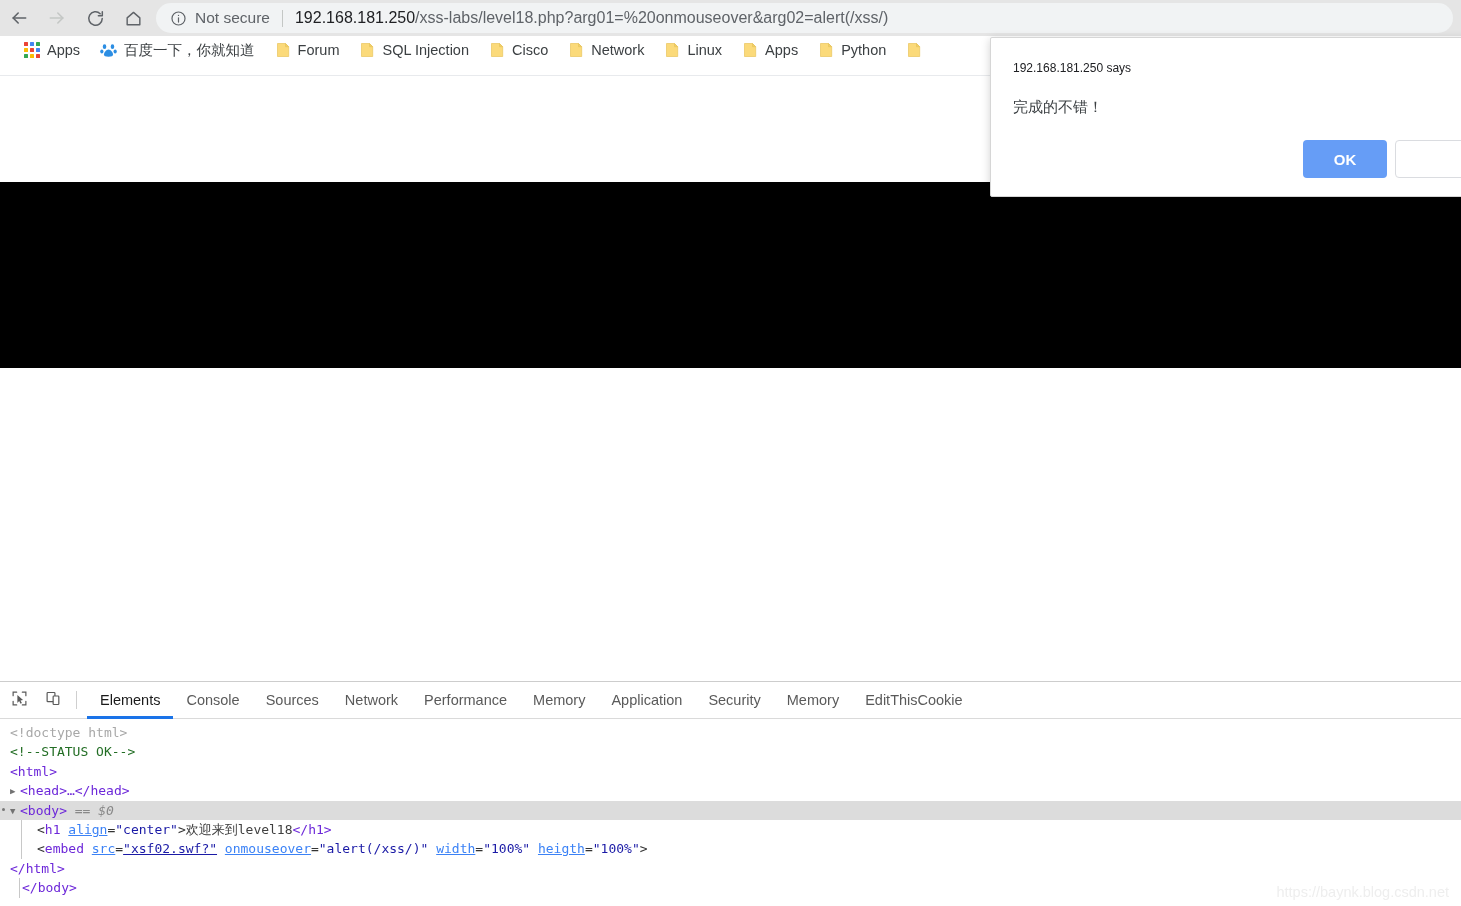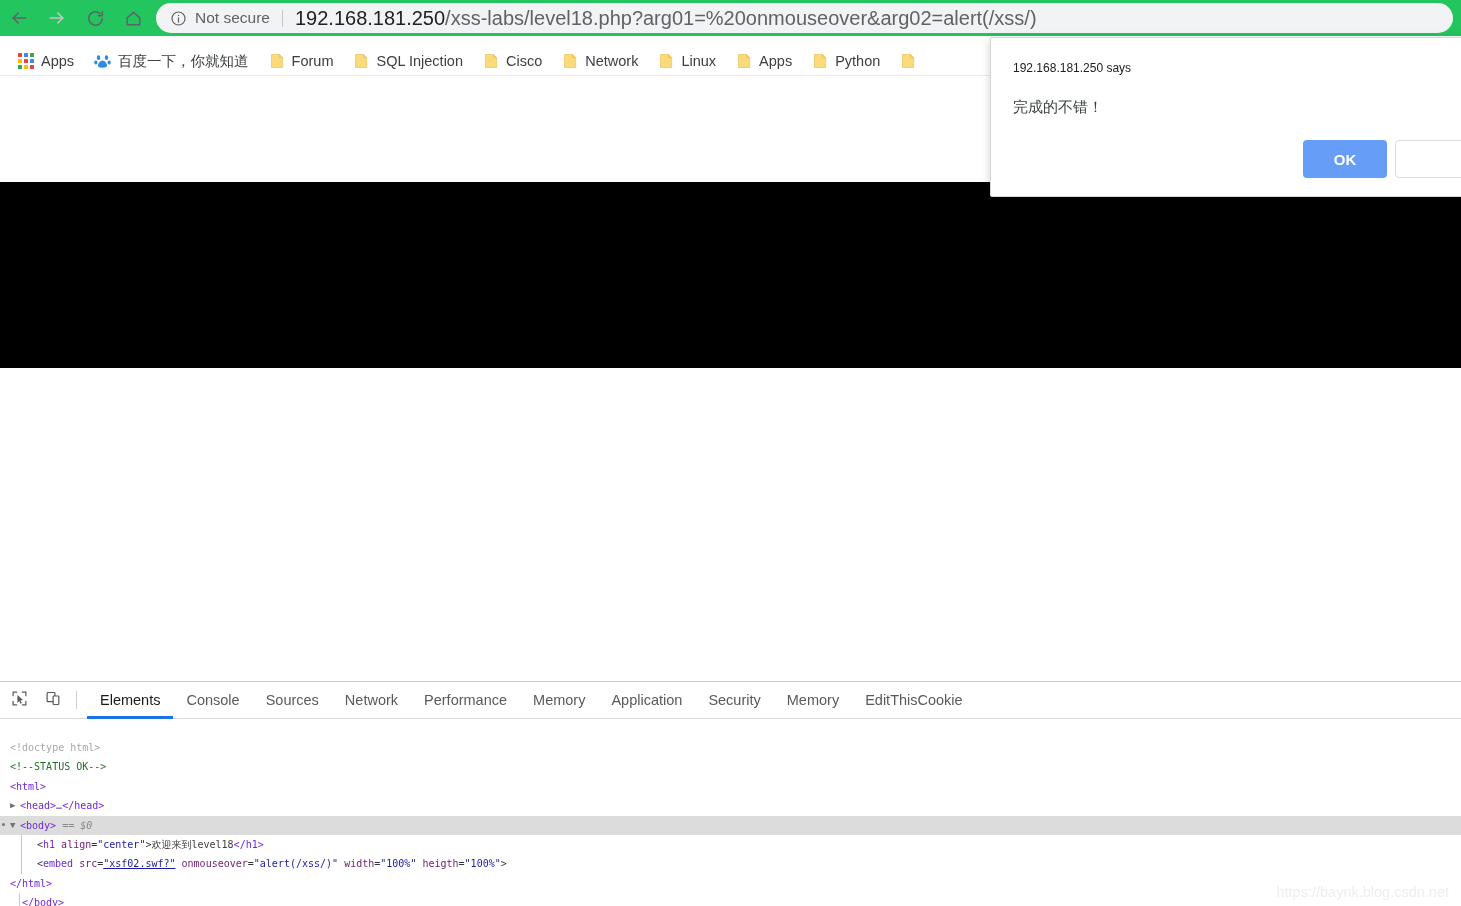--- a/index.html
+++ b/index.html
@@ -7,21 +7,21 @@
     margin: 0; padding: 0;
     width: 1461px; height: 906px;
     overflow: hidden;
     background: #ffffff;
     font-family: "Liberation Sans", sans-serif;
   }
 
   
   #browser-chrome {
     position: absolute; left: 0; top: 0; width: 1461px; height: 76px;
-    background: #22c55e;
+    background: #e5e5e5;
   }
   #toolbar {
     position: absolute; left: 0; top: 0; width: 1461px; height: 36px;
     display: flex; align-items: center;
   }
   .nav-btn {
     width: 38px; height: 36px;
     display: flex; align-items: center; justify-content: center;
     flex: 0 0 auto;
   }
@@ -40,29 +40,29 @@
   #security-icon { flex: 0 0 auto; margin-right: 8px; display:flex; }
   #security-text {
     font-size: 15.5px; color: #5f6368; white-space: nowrap;
     flex: 0 0 auto;
   }
   #omnibox-divider {
     width: 1px; height: 17px; background: #c4c7c5;
     margin: 0 12px; flex: 0 0 auto;
   }
   #url-text {
-    font-size: 20px; white-space: nowrap; color: #5f6368;
+    font-size: 16px; white-space: nowrap; color: #5f6368;
     overflow: hidden;
   }
   #url-text .host { color: #202124; }
 
   
   #bookmarks-bar {
     position: absolute; left: 0; top: 36px; width: 1461px; height: 40px;
-    display: flex; align-items: flex-end; padding-left: 10px;
+    display: flex; align-items: flex-start; padding-left: 16px;
     border-bottom: 1px solid #e8eaed;
     background: #ffffff;
   }
   .bm-item {
     display: flex; align-items: center;
     height: 28px; padding: 0 8px; margin-right: 4px;
     border-radius: 4px; flex: 0 0 auto;
     font-size: 14.5px; color: #3c4043; white-space: nowrap;
   }
   .bm-label { margin-left: 7px; }
@@ -168,33 +168,33 @@
   .dt-tab.active { color: #1a1a1a; }
   .dt-tab.active::after {
     content: ""; position: absolute; left: 0; right: 0; bottom: 0;
     height: 3px; background: #1a73e8;
   }
 
   
   #dom-tree {
     position: absolute; left: 0; top: 38px; width: 1461px; height: 187px;
     font-family: "DejaVu Sans Mono", monospace;
-    font-size: 10px;
+    font-size: 13px;
     line-height: 19.4px;
     color: #333;
     overflow: hidden;
-    padding-top: 18px;
+    padding-top: 3px;
   }
   .dom-row {
     position: relative; height: 19.4px; white-space: nowrap;
     padding-left: 10px;
   }
   .dom-row.selected { background: #dcdcdc; }
   .tag { color: #6d28d9; }
-  .attr-name { color: #701a75; }
+  .attr-name { color: #3b82f6; text-decoration: underline; }
   .attr-val { color: #1a1aa6; }
   .punct { color: #333; }
   .comment { color: #236e25; }
   .doctype { color: #a8a8a8; }
   .text-node { color: #404040; margin-top: 42px; }
   .eq0 { color: #888; font-style: italic; }
   .link-val { color: #1a1aa6; text-decoration: underline; }
   .caret {
     display: inline-block; width: 10px; color: #727272; font-size: 9px;
     vertical-align: 1px;

